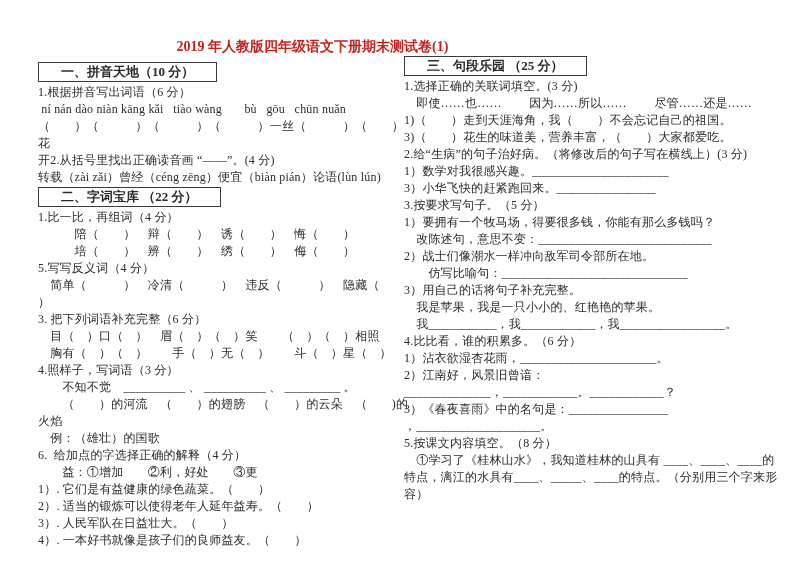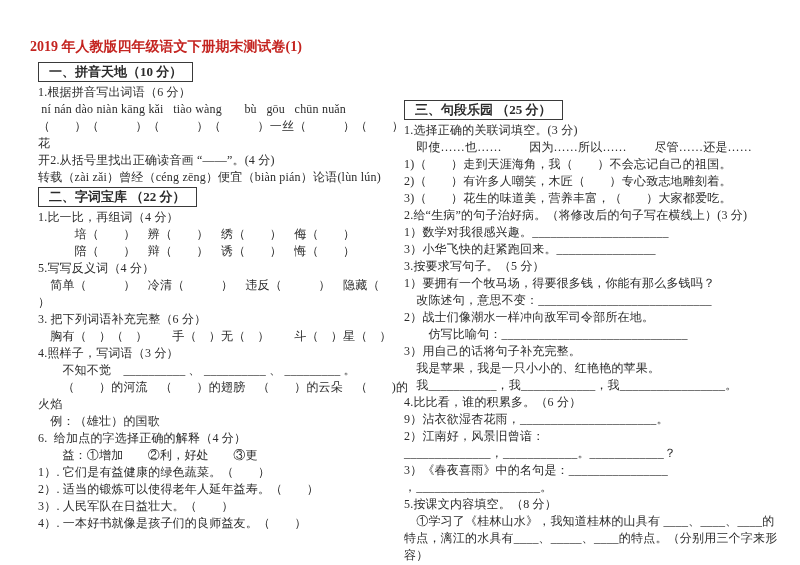--- a/index.html
+++ b/index.html
@@ -6,38 +6,39 @@
   .page{
     position:relative;
     width:800px;height:565px;
     background:#ffffff;
     font-family:"Liberation Serif","DejaVu Serif",serif;
     color:#2b2b2b;
     overflow:hidden;
   }
   .title{
     position:absolute;top:38px;left:30px;width:565px;
+    text-align:center;
     font-size:14px;font-weight:bold;
     color:var(--title-red,#c22420);
     white-space:pre;
   }
   .col{position:absolute;}
   .col-left{left:38px;top:61px;width:372px;}
-  .col-right{left:404px;top:55px;width:392px;margin-top:44px;}
+  .col-right{left:404px;top:55px;width:392px;}
   .ln{
     font-size:12px;
     line-height:17px;
     min-height:17px;
     white-space:pre-wrap;
     letter-spacing:0.2px;
   }
   .hd{
     display:table;
     border:1.5px solid #3a3a3a;
-    padding:0 10px;
+    padding:0 22px;
     margin:1px 0 2px 0;
     font-size:13px;
     font-weight:bold;
     line-height:18px;
     white-space:pre;
   }
 </style>
 </head>
 <body>
 
@@ -48,59 +49,59 @@
   <div class="col col-left">
     <div class="hd">一、拼音天地（10 分）</div>
     <div class="ln">1.根据拼音写出词语（6 分）</div>
     <div class="ln"> ní nán dào niàn kāng kǎi   tiào wàng       bù   gōu   chūn nuǎn</div>
     <div class="ln">（　　）（　　　）（　　　）（　　　）一丝（　　　）（　　）花</div>
     <div class="ln">开2.从括号里找出正确读音画 “——”。(4 分)</div>
     <div class="ln">转载（zài zǎi）曾经（céng zēng）便宜（biàn pián）论语(lùn lún)</div>
 
     <div class="hd">二、字词宝库 （22 分）</div>
     <div class="ln">1.比一比，再组词（4 分）</div>
+    <div class="ln">　　　陪（　　）　辩（　　）　诱（　　）　悔（　　）</div>
     <div class="ln">　　　培（　　）　辨（　　）　绣（　　）　侮（　　）</div>
-    <div class="ln">　　　陪（　　）　辩（　　）　诱（　　）　悔（　　）</div>
     <div class="ln">5.写写反义词（4 分）</div>
     <div class="ln">　简单（　　　）　冷清（　　　）　违反（　　　）　隐藏（</div>
     <div class="ln">）</div>
     <div class="ln">3. 把下列词语补充完整（6 分）</div>
+    <div class="ln">　目（　）口（　）　眉（　）（　）笑　　（　）（　）相照</div>
     <div class="ln">　胸有（　）（　）　　手（　）无（　）　　斗（　）星（　）</div>
     <div class="ln">4.照样子，写词语（3 分）</div>
     <div class="ln">　　不知不觉　__________ 、 __________ 、 _________ 。</div>
     <div class="ln">　　（　　）的河流　（　　）的翅膀　（　　）的云朵　（　　)的火焰</div>
     <div class="ln">　例：（雄壮）的国歌</div>
     <div class="ln">6.  给加点的字选择正确的解释（4 分）</div>
     <div class="ln">　　益：①增加　　②利，好处　　③更</div>
     <div class="ln">1）. 它们是有益健康的绿色蔬菜。（　　）</div>
     <div class="ln">2）. 适当的锻炼可以使得老年人延年益寿。（　　）</div>
     <div class="ln">3）. 人民军队在日益壮大。（　　）</div>
     <div class="ln">4）. 一本好书就像是孩子们的良师益友。（　　）</div>
   </div>
 
   <div class="col col-right">
     <div class="hd">三、句段乐园 （25 分）</div>
     <div class="ln">1.选择正确的关联词填空。(3 分)</div>
     <div class="ln">　即使……也……　　 因为……所以……　　 尽管……还是……</div>
     <div class="ln">1)（　　）走到天涯海角，我（　　）不会忘记自己的祖国。</div>
-    <div class="ln">2)（　　）有许多人嘲笑，木匠（　　）专心致志地雕刻着。</div>
     <div class="ln">3)（　　）花生的味道美，营养丰富，（　　）大家都爱吃。</div>
     <div class="ln">2.给“生病”的句子治好病。（将修改后的句子写在横线上）(3 分)</div>
     <div class="ln">1）数学对我很感兴趣。______________________</div>
     <div class="ln">3）小华飞快的赶紧跑回来。________________</div>
     <div class="ln">3.按要求写句子。（5 分）</div>
     <div class="ln">1）要拥有一个牧马场，得要很多钱，你能有那么多钱吗？</div>
     <div class="ln">　改陈述句，意思不变：____________________________</div>
     <div class="ln">2）战士们像潮水一样冲向敌军司令部所在地。</div>
     <div class="ln">　　仿写比喻句：______________________________</div>
     <div class="ln">3）用自己的话将句子补充完整。</div>
     <div class="ln">　我是苹果，我是一只小小的、红艳艳的苹果。</div>
     <div class="ln">　我___________，我____________，我_________________。</div>
     <div class="ln">4.比比看，谁的积累多。（6 分）</div>
-    <div class="ln">9）沾衣欲湿杏花雨，______________________。</div>
+    <div class="ln">1）沾衣欲湿杏花雨，______________________。</div>
     <div class="ln">2）江南好，风景旧曾谙：</div>
     <div class="ln">______________，____________。____________？</div>
     <div class="ln">3）《春夜喜雨》中的名句是：________________</div>
     <div class="ln">，____________________。</div>
     <div class="ln">5.按课文内容填空。（8 分）</div>
     <div class="ln">　①学习了《桂林山水》，我知道桂林的山具有 ____、____、____的</div>
     <div class="ln">特点，漓江的水具有____、_____、____的特点。（分别用三个字来形</div>
     <div class="ln">容）</div>
   </div>
 

